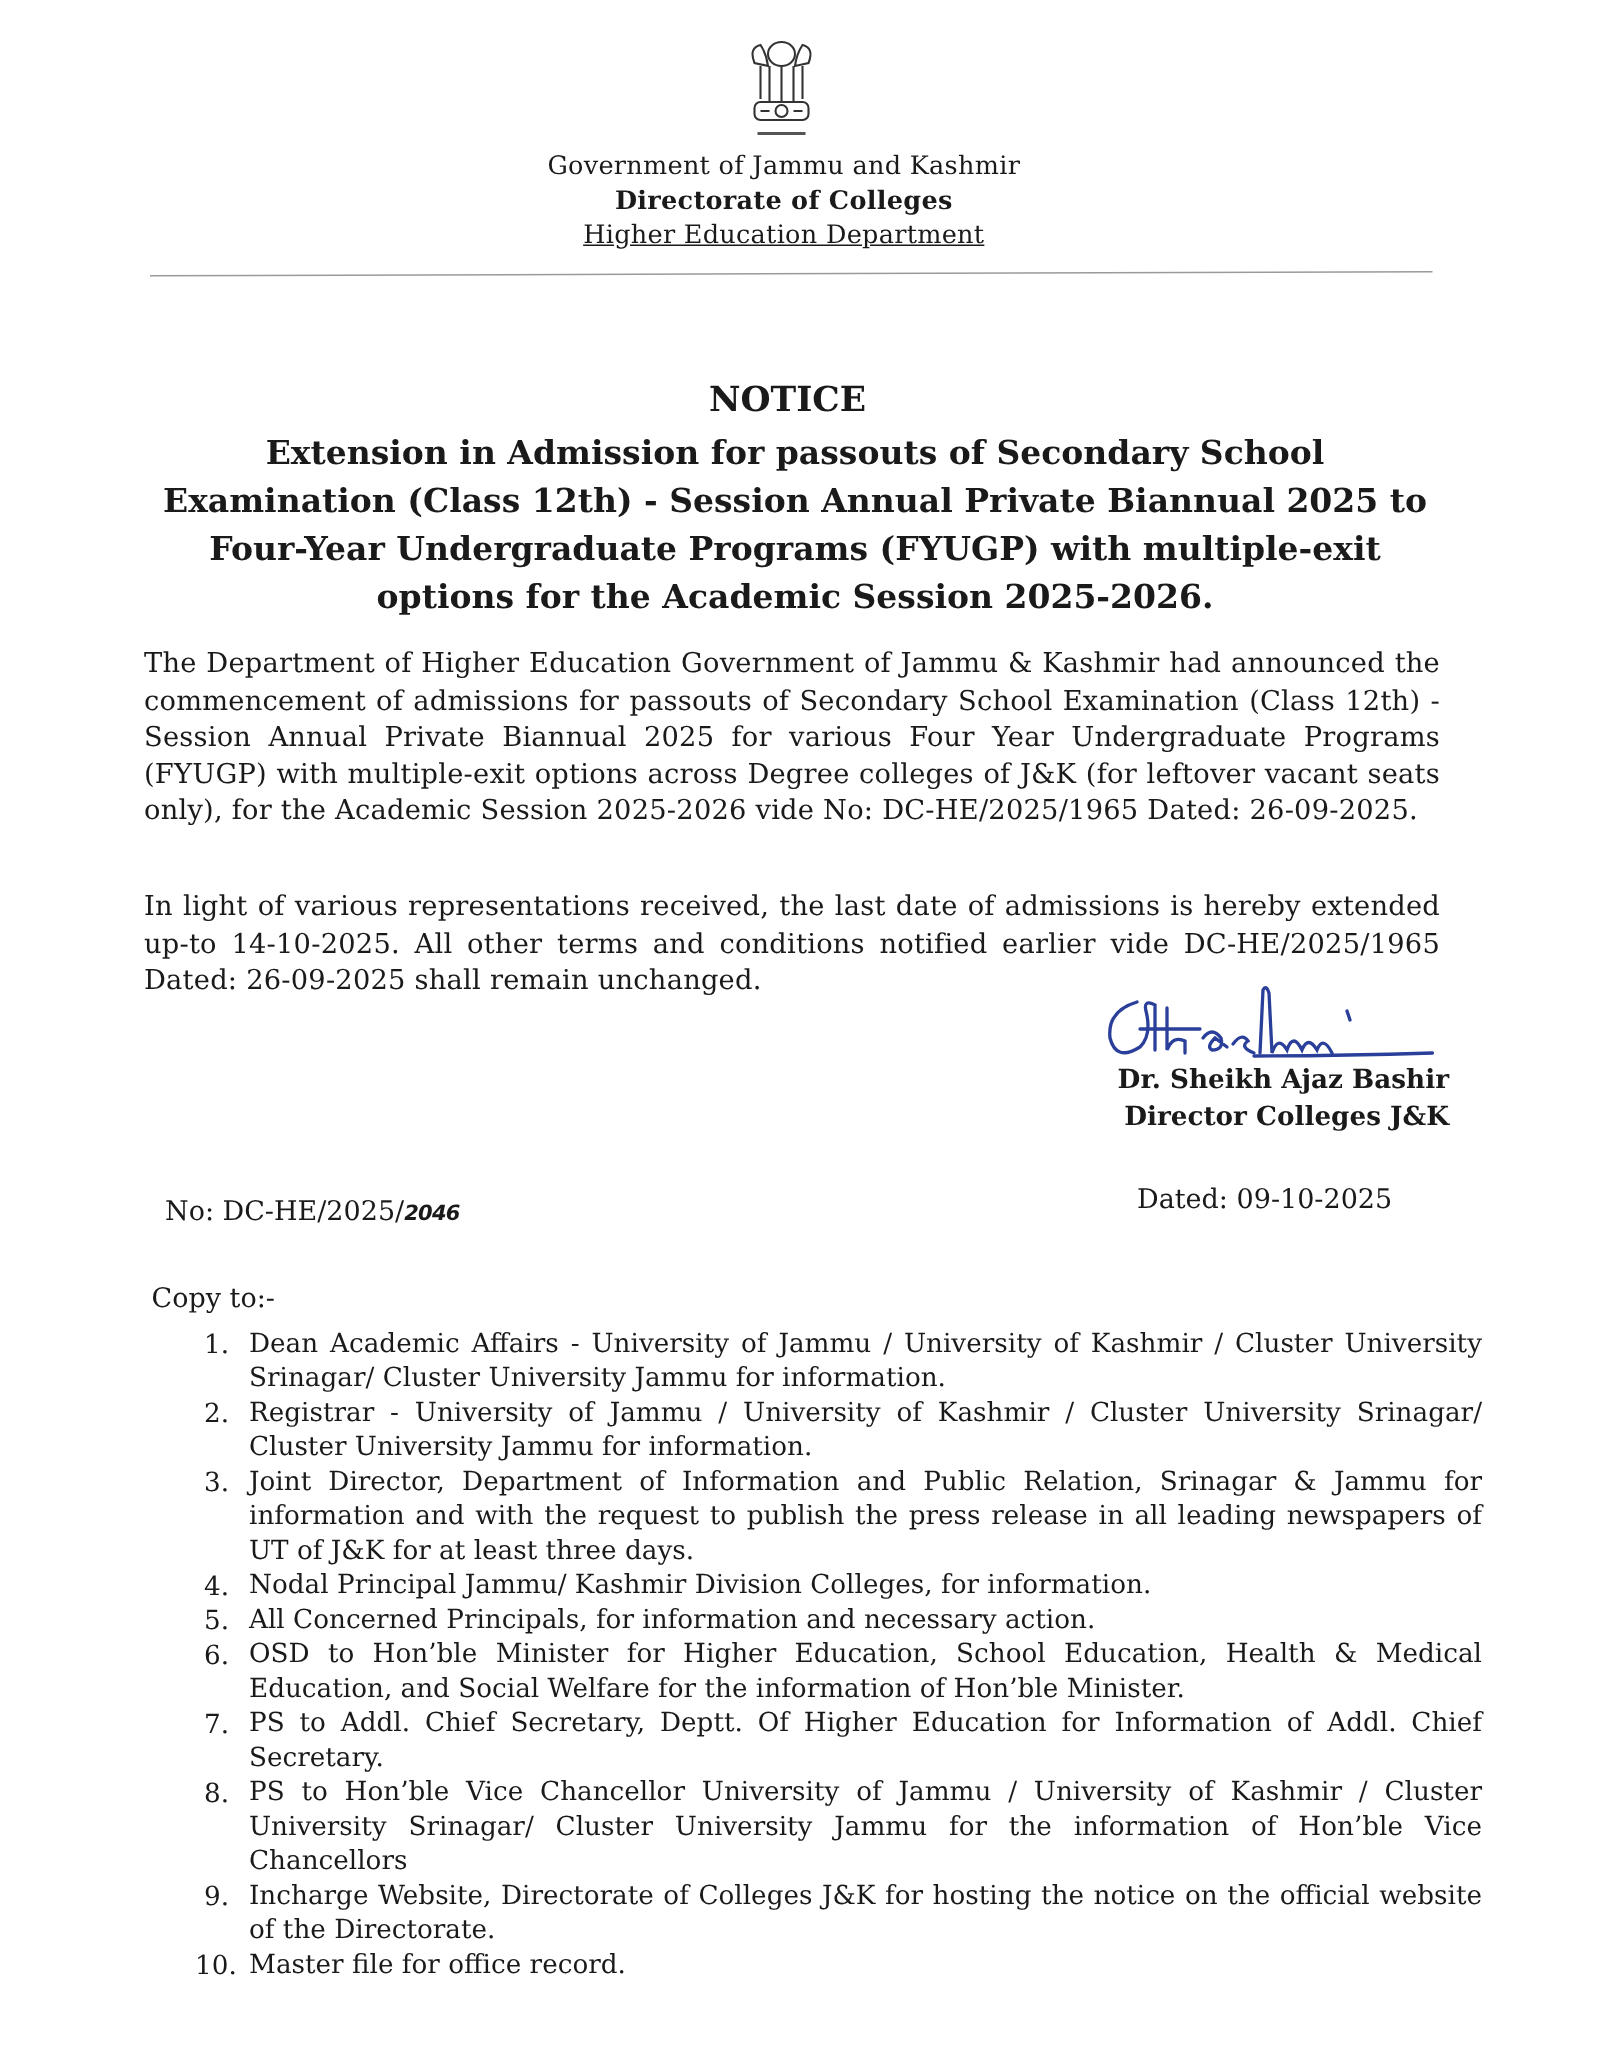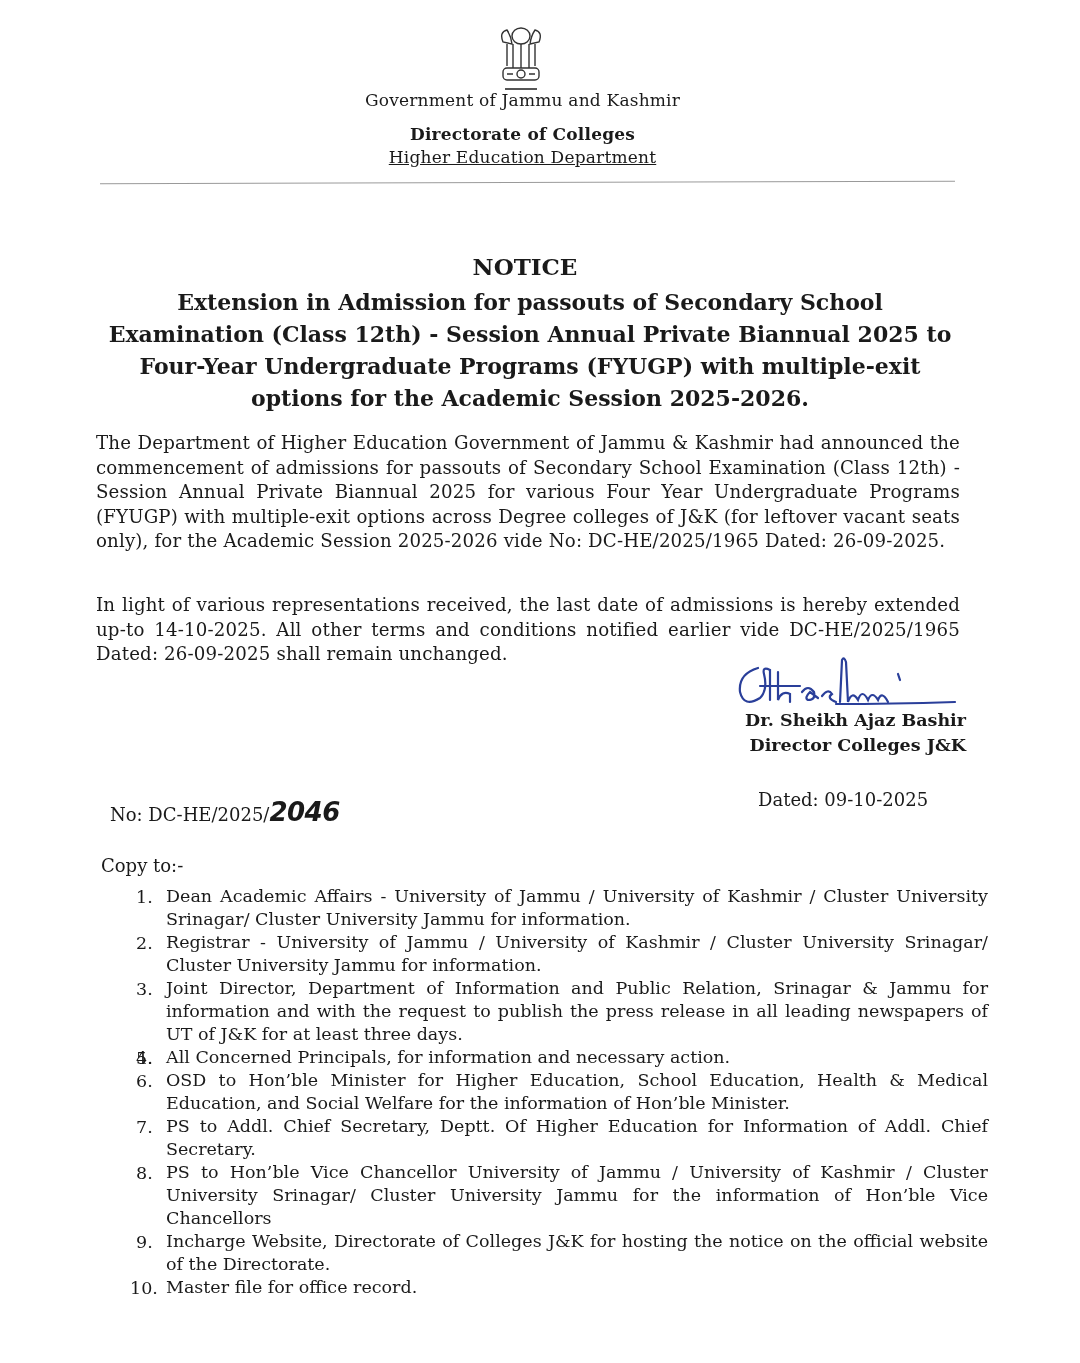--- a/index.html
+++ b/index.html
@@ -3,41 +3,41 @@
   <meta charset="utf-8">
   <style>
     html, body { margin: 0; padding: 0; background: #ffffff; }
     body {
       width: 1080px; height: 1363px; position: relative; overflow: hidden;
       color: #1a1a1a;
       font-family: "DejaVu Serif", "Liberation Serif", serif;
     }
     .emblem { position: absolute; left: 493px; top: 22px; width: 56px; height: 78px; }
     .hdr { position: absolute; left: 0; width: 1045px; text-align: center; font-size: 17px; letter-spacing: 0.2px; }
-    .hdr1 { top: 90px; }
+    .hdr1 { top: 101px; }
     .hdr2 { top: 124px; font-weight: bold; }
     .hdr3 { top: 147px; text-decoration: underline; }
     .divider { position: absolute; left: 100px; top: 182px; width: 855px; height: 1px; background: #9a9a9a; transform: rotate(-0.18deg); }
     .notice-title { position: absolute; top: 253px; left: 0; width: 1050px; text-align: center; font-size: 23px; font-weight: bold; }
     .subject {
       position: absolute; top: 286px; left: 100px; width: 860px;
       text-align: center; font-size: 22px; font-weight: bold; line-height: 32px;
     }
     .para {
       position: absolute; left: 96px; width: 864px; font-size: 18.2px; line-height: 24.5px;
       text-align: justify; letter-spacing: 0.15px;
     }
     .p1 { top: 431px; }
     .p2 { top: 593px; }
     .sig { position: absolute; left: 730px; top: 652px; width: 230px; height: 62px; }
     .signer { position: absolute; right: 114px; text-align: right; font-size: 17.5px; font-weight: bold; margin-left: 46px; }
     .signer1 { top: 710px; }
     .signer2 { top: 735px; }
     .refno { position: absolute; left: 110px; top: 797px; font-size: 18px; }
-    .refno .hand { font-family: "DejaVu Sans", sans-serif; font-size: 26px; font-weight: 600; font-style: italic; letter-spacing: -0.5px; }
+    .refno .hand { font-family: "DejaVu Sans", sans-serif; font-size: 14px; font-weight: 600; font-style: italic; letter-spacing: -0.5px; }
     .dated { position: absolute; left: 758px; top: 789px; font-size: 18px; }
     .copy-to { position: absolute; left: 101px; top: 855px; font-size: 18px; }
     .copy-list { position: absolute; left: 130px; top: 885px; width: 858px; list-style: none; margin: 0; padding: 0; font-size: 17.5px; line-height: 23px; }
     .copy-list li { position: relative; padding-left: 36px; text-align: justify; margin-bottom: 0; }
     .copy-list li .num { position: absolute; left: 6px; top: 1px; }
     .copy-list li.ten .num { left: 0; }
   </style>
 </head>
 <body>
 
@@ -83,20 +83,20 @@
 <div class="refno">
   <span>No: DC-HE/2025/</span><span class="hand">2046</span>
 </div>
 <div class="dated">Dated: 09-10-2025</div>
 
 <div class="copy-to">Copy to:-</div>
 <ol class="copy-list">
   <li><span class="num">1.</span><span>Dean Academic Affairs - University of Jammu / University of Kashmir / Cluster University Srinagar/ Cluster University Jammu for information.</span></li>
   <li><span class="num">2.</span><span>Registrar - University of Jammu / University of Kashmir / Cluster University Srinagar/ Cluster University Jammu for information.</span></li>
   <li><span class="num">3.</span><span>Joint Director, Department of Information and Public Relation, Srinagar &amp; Jammu for information and with the request to publish the press release in all leading newspapers of UT of J&amp;K for at least three days.</span></li>
-  <li><span class="num">4.</span></li>
+  <li><span class="num">4.</span><span>Nodal Principal Jammu/ Kashmir Division Colleges,  for information.</span></li>
   <li><span class="num">5.</span><span>All Concerned Principals, for information and necessary action.</span></li>
   <li><span class="num">6.</span><span>OSD to Hon’ble Minister for Higher Education, School Education, Health &amp; Medical Education, and Social  Welfare for the information of Hon’ble Minister.</span></li>
   <li><span class="num">7.</span><span>PS to Addl. Chief Secretary, Deptt. Of Higher Education for Information of Addl. Chief Secretary.</span></li>
   <li><span class="num">8.</span><span>PS to Hon’ble Vice Chancellor  University of Jammu / University of Kashmir / Cluster University Srinagar/ Cluster University Jammu for the information of Hon’ble Vice Chancellors</span></li>
   <li><span class="num">9.</span><span>Incharge Website, Directorate of Colleges J&amp;K for hosting the notice on the official website of the Directorate.</span></li>
   <li class="ten"><span class="num">10.</span><span>Master file for office record.</span></li>
 </ol>
 
 </body></html>

